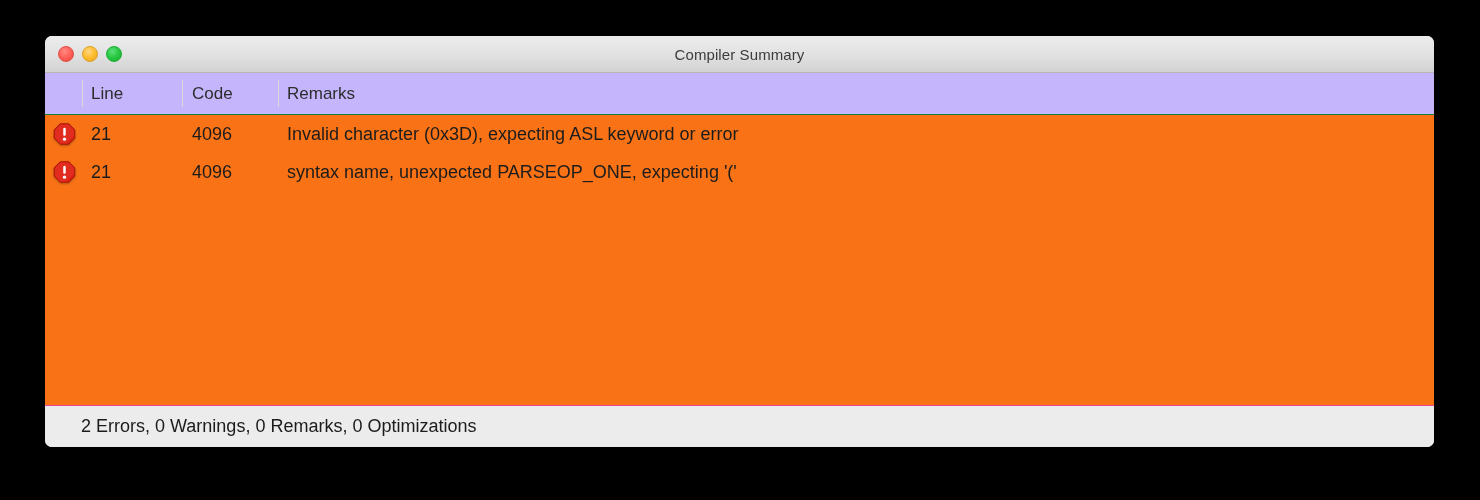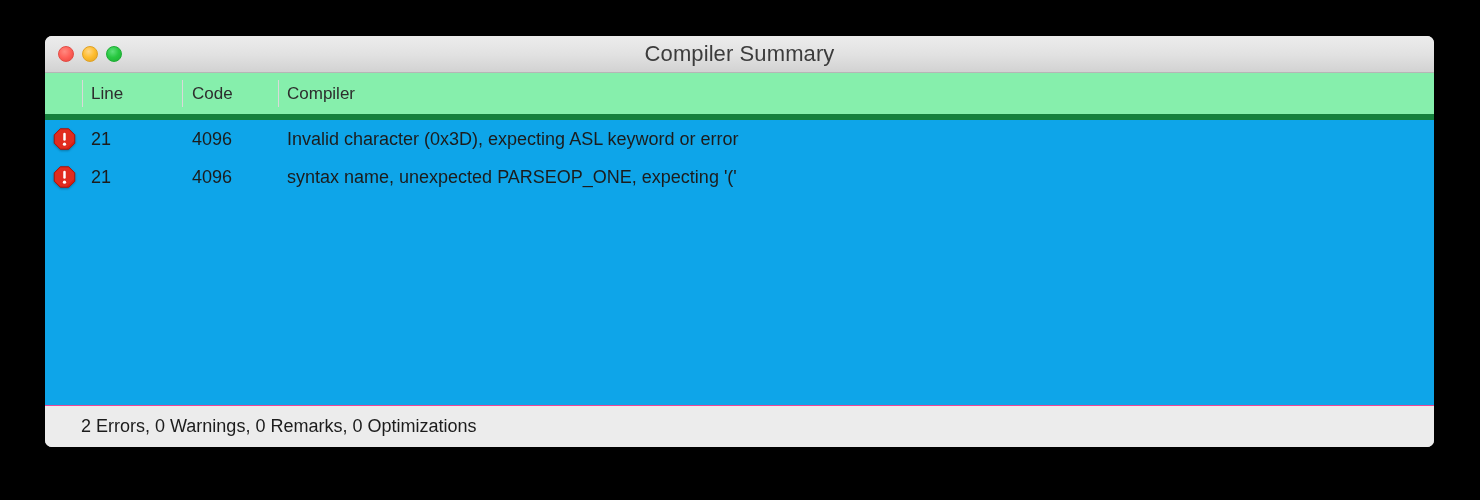--- a/index.html
+++ b/index.html
@@ -62,32 +62,32 @@
   }
   .light.maximize {
     background: radial-gradient(circle at 40% 32%, #5ee07a 0%, #28c840 48%, #1dad34 100%);
     border: 1px solid #1dad34;
   }
   .title-text {
     position: absolute;
     left: 0;
     right: 0;
     text-align: center;
-    font-size: 22px;
+    font-size: 15px;
     color: #3c3c3c;
     letter-spacing: 0.1px;
     pointer-events: none;
   }
 
   
   .col-header {
     flex: 0 0 41px;
     height: 41px;
-    background: #86efac;
-    border-bottom: 6px solid #15803d;
+    background: #c4b5fd;
+    border-bottom: 1px solid #15803d;
     display: flex;
     align-items: center;
     position: relative;
   }
   .col-header .hcell {
     font-size: 17px;
     color: #2d2d2d;
     position: absolute;
     top: 50%;
     transform: translateY(-50%);
@@ -103,21 +103,21 @@
     height: 27px;
     background: #d9d9d9;
   }
   .col-sep.s1 { left: 37px; }
   .col-sep.s2 { left: 137px; }
   .col-sep.s3 { left: 233px; }
 
   
   .list-body {
     flex: 1 1 auto;
-    background: #0ea5e9;
+    background: #f97316;
     position: relative;
     overflow: hidden;
   }
   .row {
     height: 38px;
     display: flex;
     align-items: center;
     position: relative;
   }
   .cell {
@@ -170,21 +170,21 @@
     </div>
     <div class="title-text">Compiler Summary</div>
   </div>
 
   <div class="col-header">
     <span class="col-sep s1"></span>
     <span class="col-sep s2"></span>
     <span class="col-sep s3"></span>
     <span class="hcell line">Line</span>
     <span class="hcell code">Code</span>
-    <span class="hcell message">Compiler</span>
+    <span class="hcell message">Remarks</span>
   </div>
 
   <div class="list-body">
 
     <div class="row">
       <span class="cell icon-cell">
         <svg class="err-icon" viewBox="0 0 24 24" xmlns="http://www.w3.org/2000/svg">
           <polygon points="7.6,1.3 16.4,1.3 22.7,7.6 22.7,16.4 16.4,22.7 7.6,22.7 1.3,16.4 1.3,7.6" fill="#d91f12" stroke="#a8170d" stroke-width="1"></polygon>
           <polygon points="7.9,2.1 16.1,2.1 21.9,7.9 21.9,14.2 14.2,21.9 7.9,21.9 2.1,16.1 2.1,7.9" fill="#e8372a" opacity="0.55"></polygon>
           <rect x="10.7" y="5.4" width="2.6" height="8.4" rx="1.3" fill="#ffffff"></rect>

